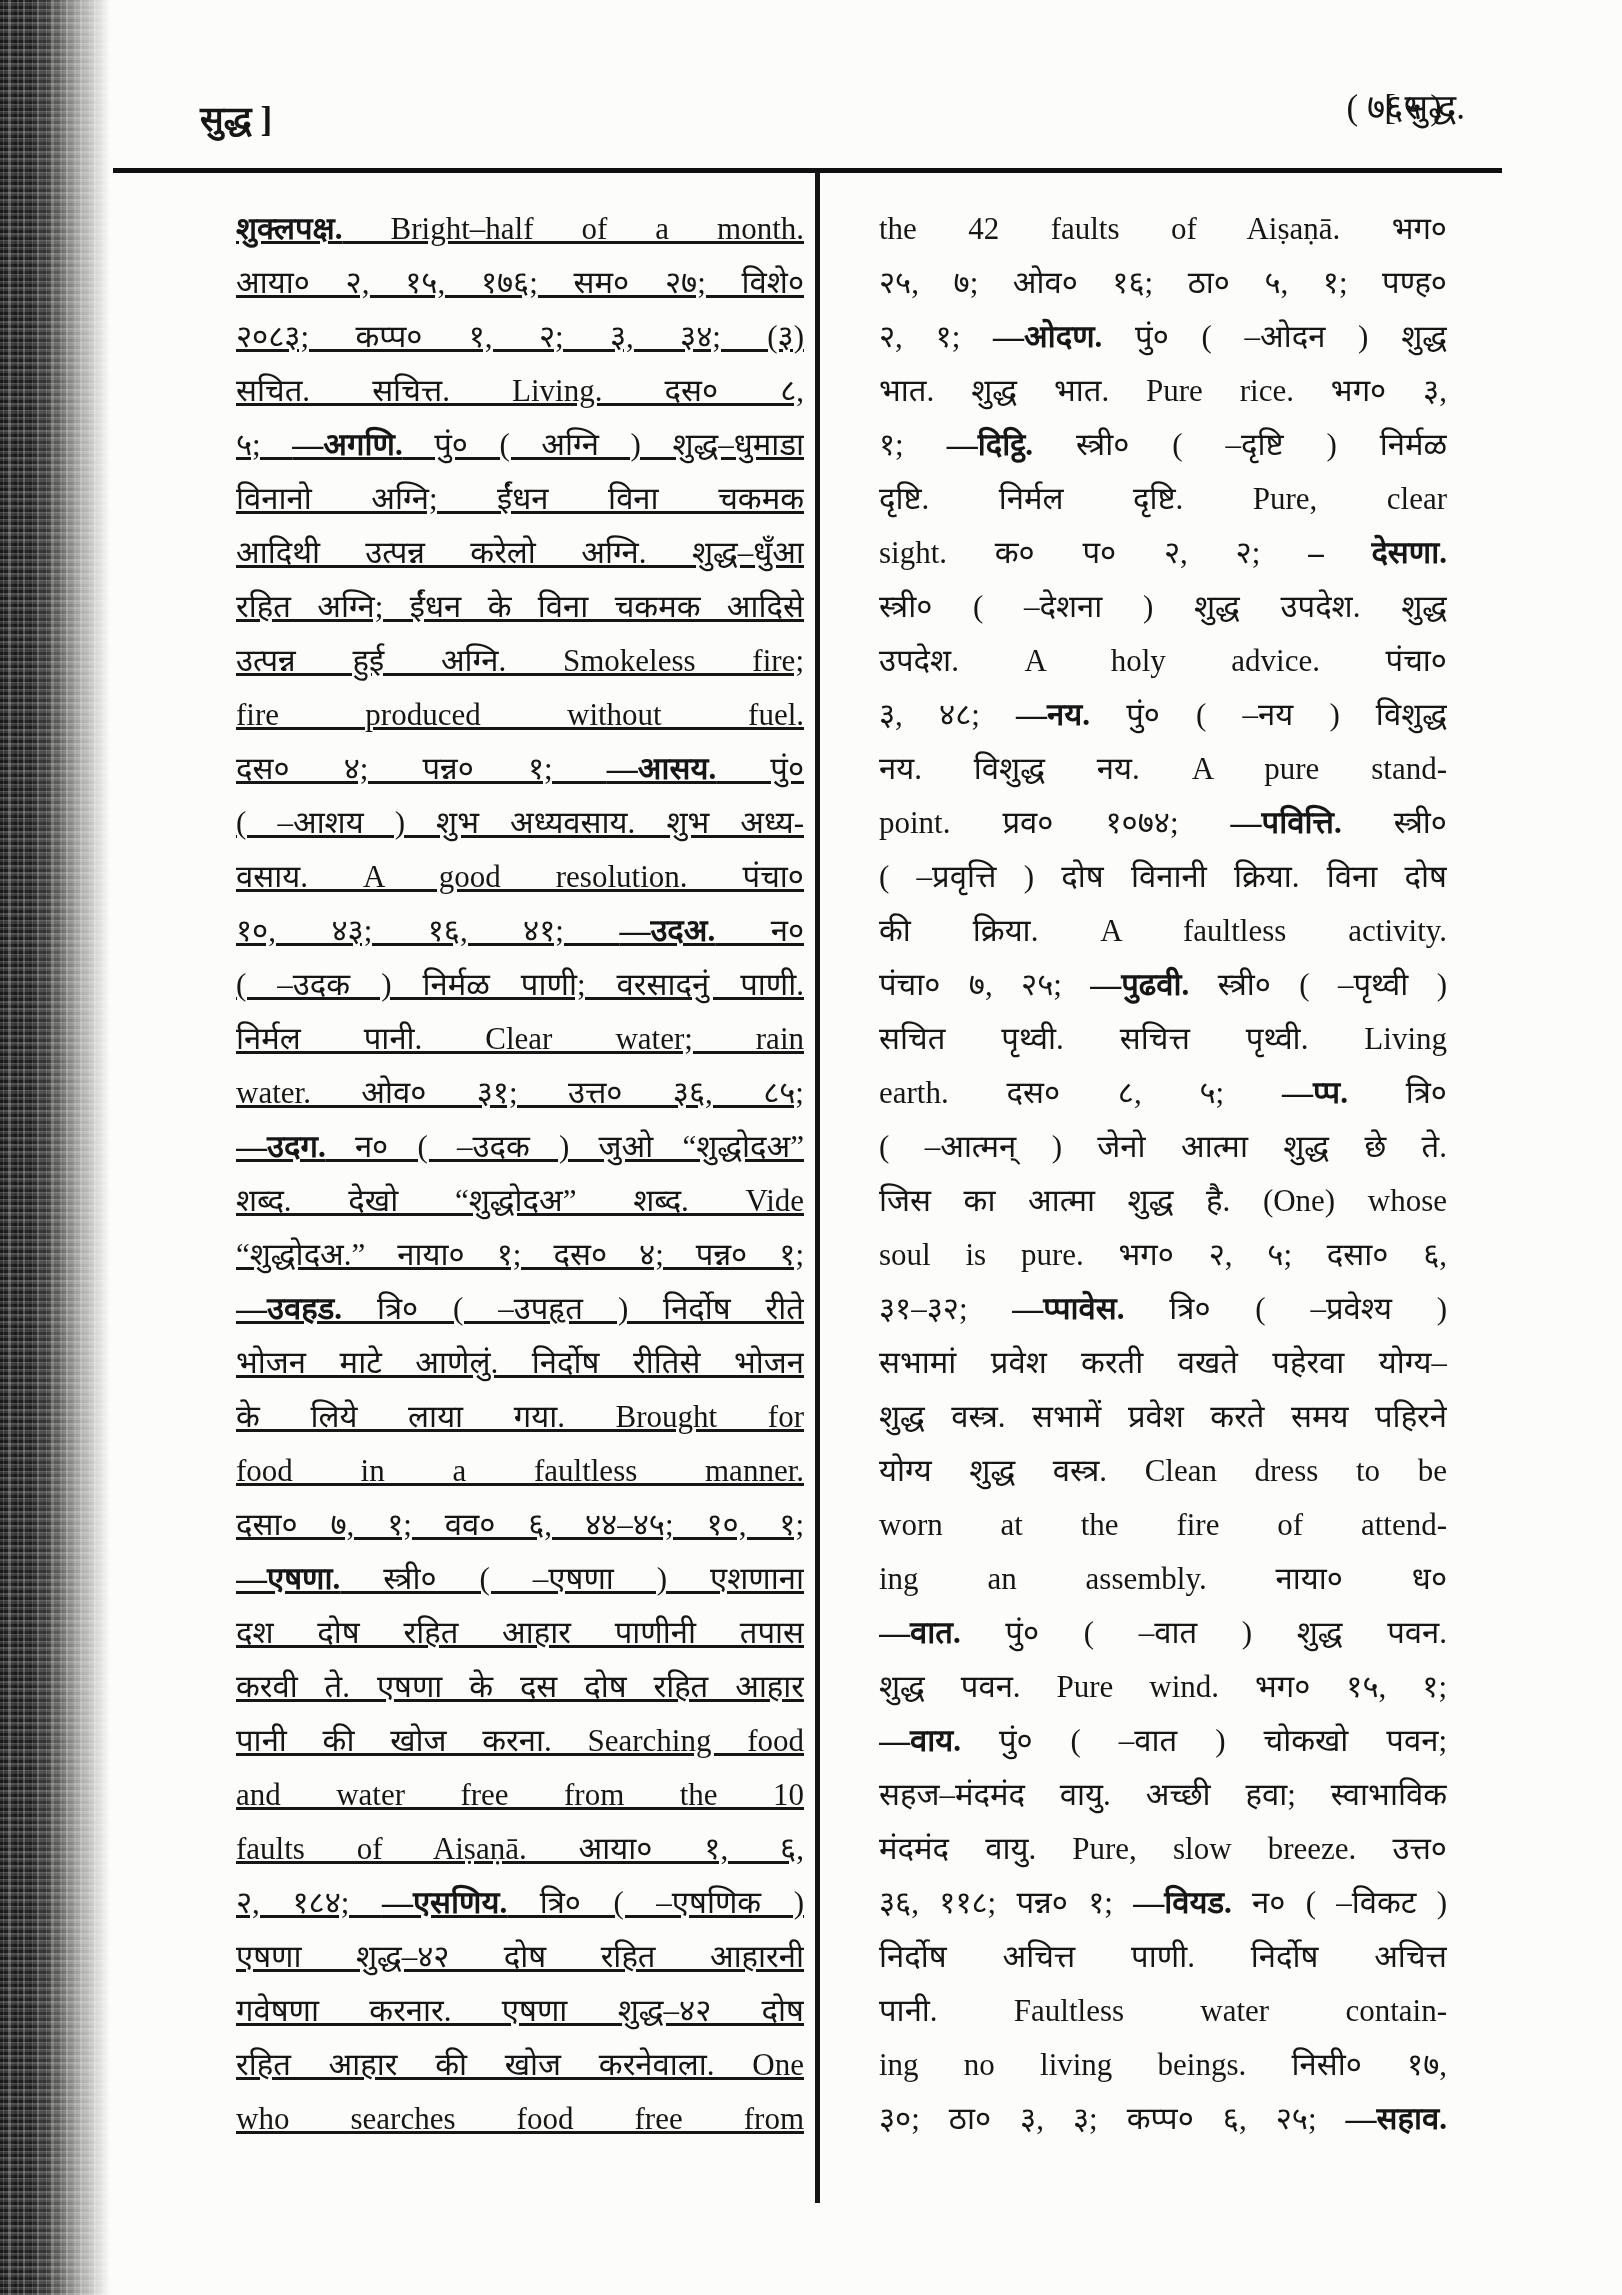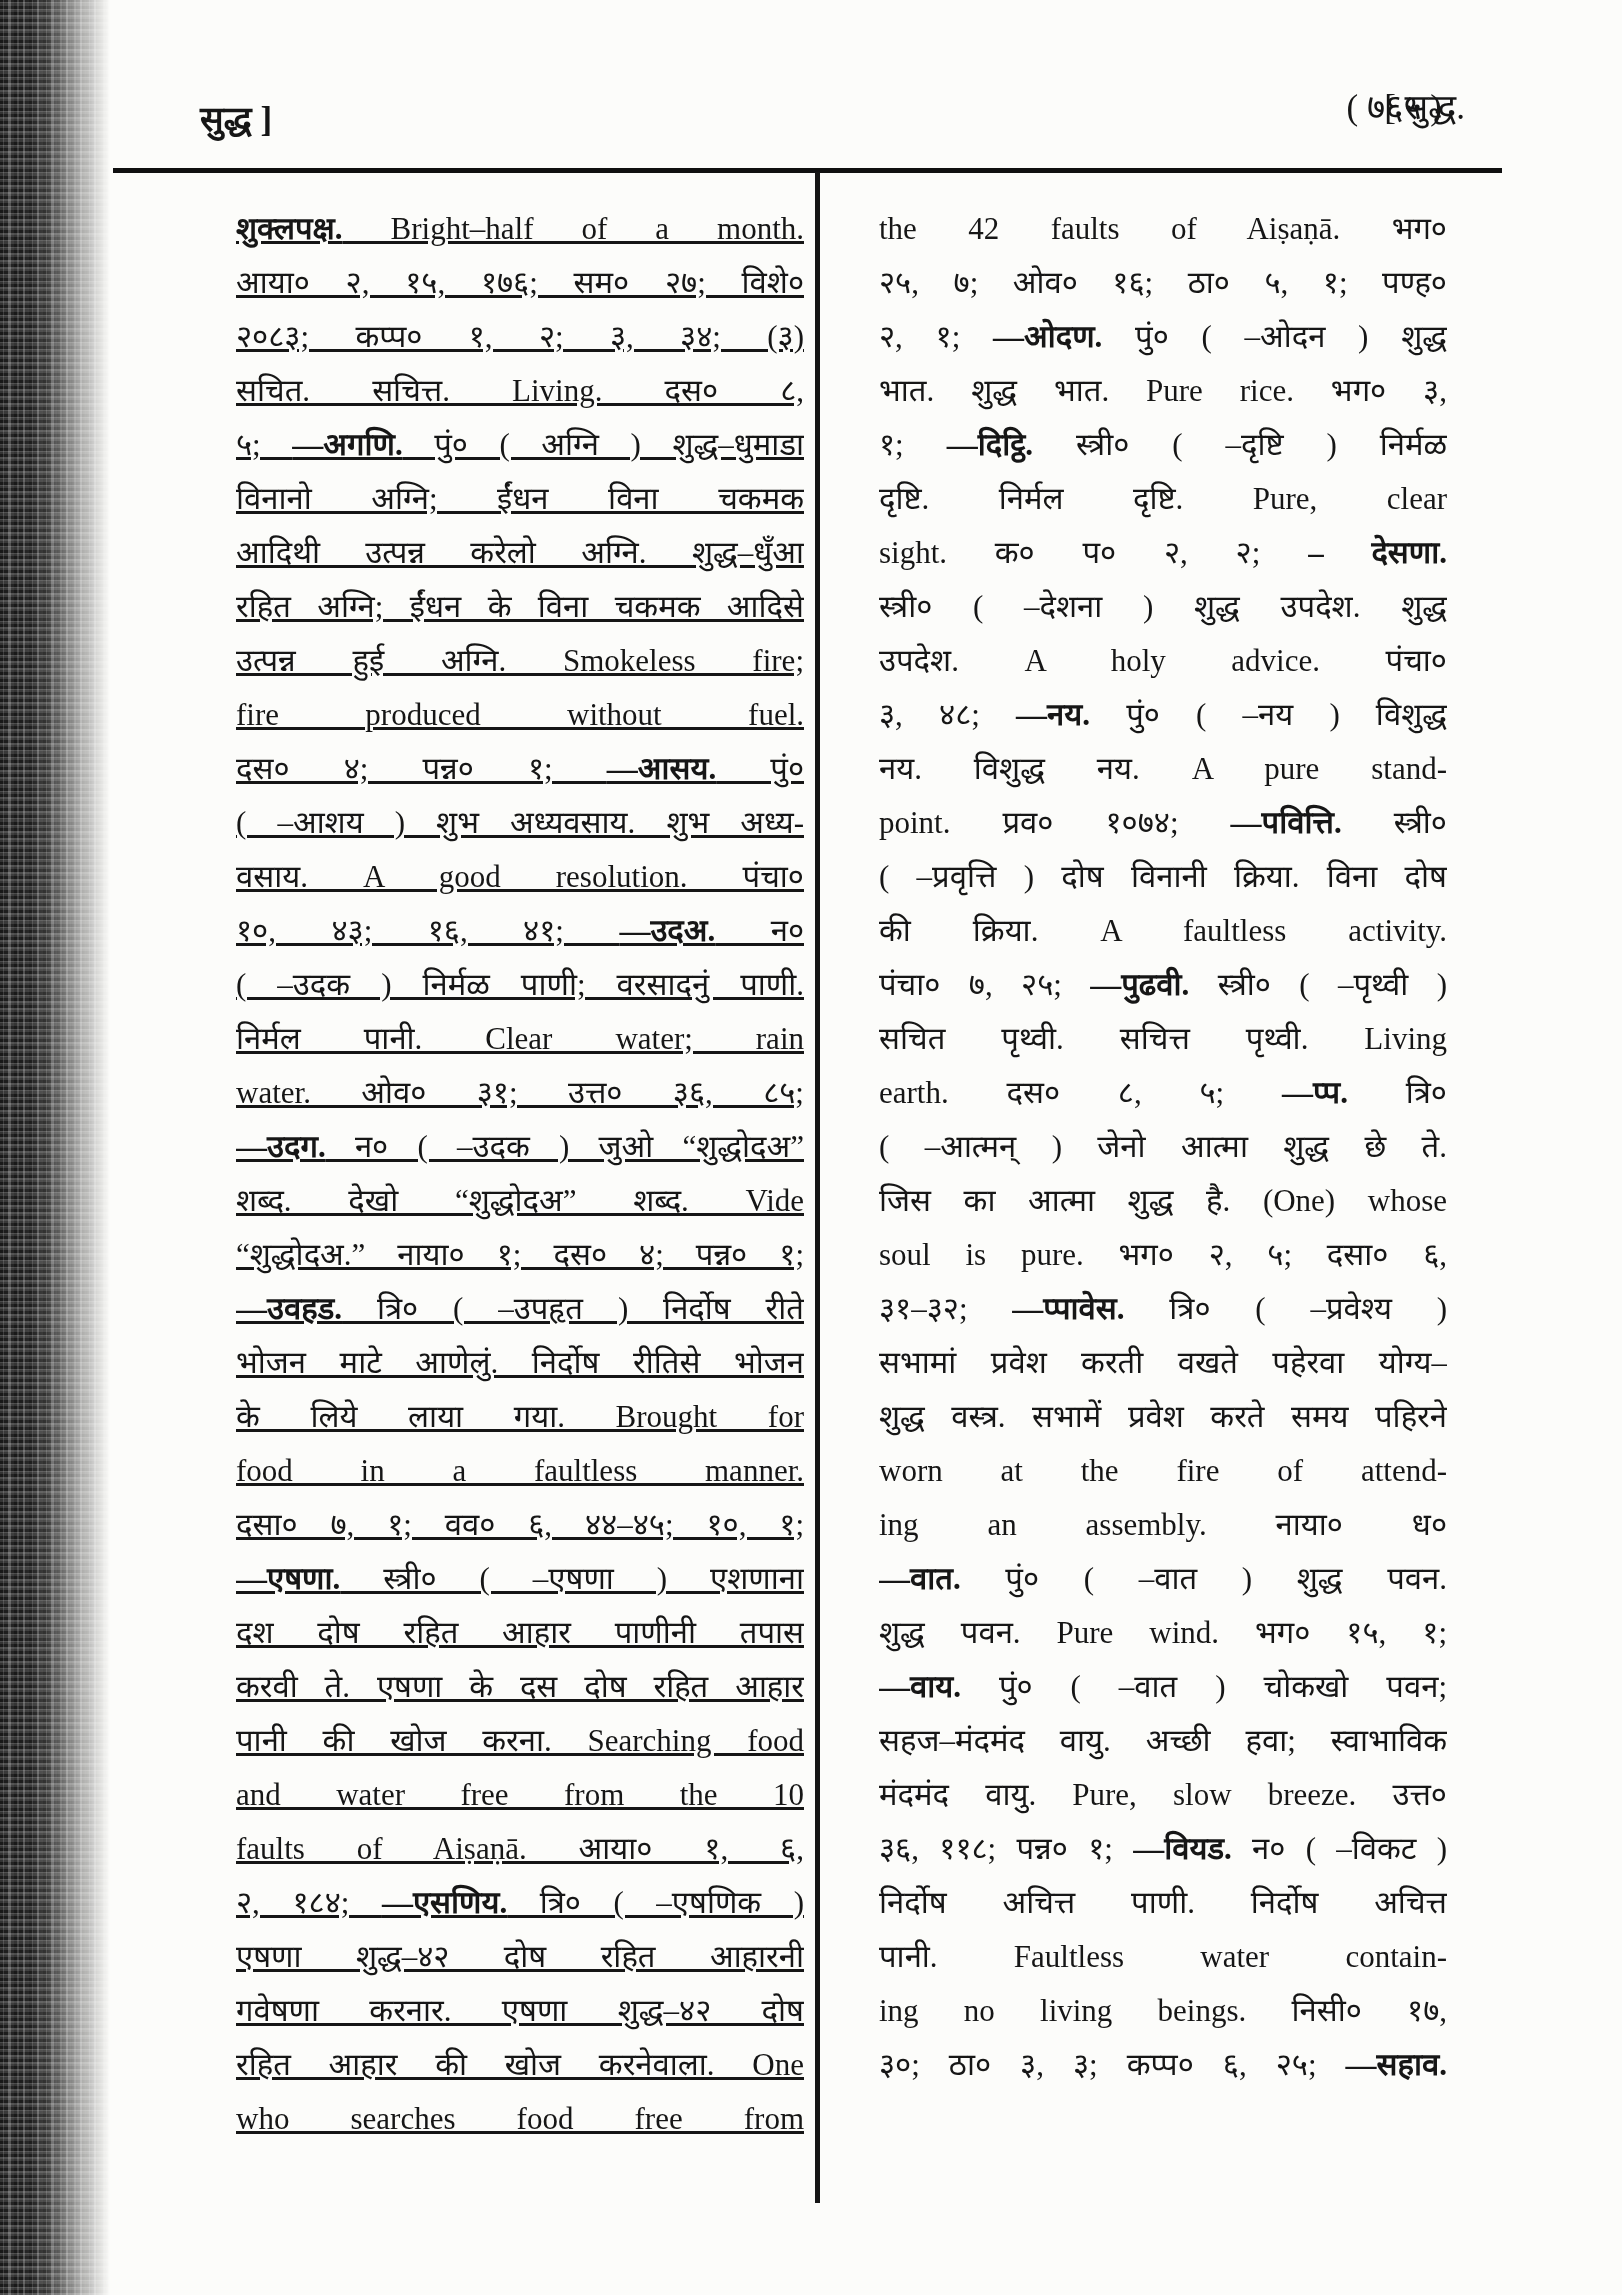--- a/index.html
+++ b/index.html
@@ -113,20 +113,21 @@
     <div class="line"><span>की क्रिया. A faultless activity.</span></div>
     <div class="line"><span>पंचा० ७, २५; </span><span class="hw">—पुढवी.</span><span> स्त्री० ( –पृथ्वी )</span></div>
     <div class="line"><span>सचित पृथ्वी. सचित्त पृथ्वी. Living</span></div>
     <div class="line"><span>earth. दस० ८, ५; </span><span class="hw">—प्प.</span><span> त्रि०</span></div>
     <div class="line"><span>( –आत्मन् ) जेनो आत्मा शुद्ध छे ते.</span></div>
     <div class="line"><span>जिस का आत्मा शुद्ध है. (One) whose</span></div>
     <div class="line"><span>soul is pure. भग० २, ५; दसा० ६,</span></div>
     <div class="line"><span>३१–३२; </span><span class="hw">—प्पावेस.</span><span> त्रि० ( –प्रवेश्य )</span></div>
     <div class="line"><span>सभामां प्रवेश करती वखते पहेरवा योग्य–</span></div>
     <div class="line"><span>शुद्ध वस्त्र. सभामें प्रवेश करते समय पहिरने</span></div>
+    <div class="line"><span>योग्य शुद्ध वस्त्र. Clean dress to be</span></div>
     <div class="line"><span>worn at the fire of attend-</span></div>
     <div class="line"><span>ing an assembly. नाया० ध०</span></div>
     <div class="line"><span class="hw">—वात.</span><span> पुं० ( –वात ) शुद्ध पवन.</span></div>
     <div class="line"><span>शुद्ध पवन. Pure wind. भग० १५, १;</span></div>
     <div class="line"><span class="hw">—वाय.</span><span> पुं० ( –वात ) चोकखो पवन;</span></div>
     <div class="line"><span>सहज–मंदमंद वायु. अच्छी हवा; स्वाभाविक</span></div>
     <div class="line"><span>मंदमंद वायु. Pure, slow breeze. उत्त०</span></div>
     <div class="line"><span>३६, ११८; पन्न० १; </span><span class="hw">—वियड.</span><span> न० ( –विकट )</span></div>
     <div class="line"><span>निर्दोष अचित्त पाणी. निर्दोष अचित्त</span></div>
     <div class="line"><span>पानी. Faultless water contain-</span></div>

